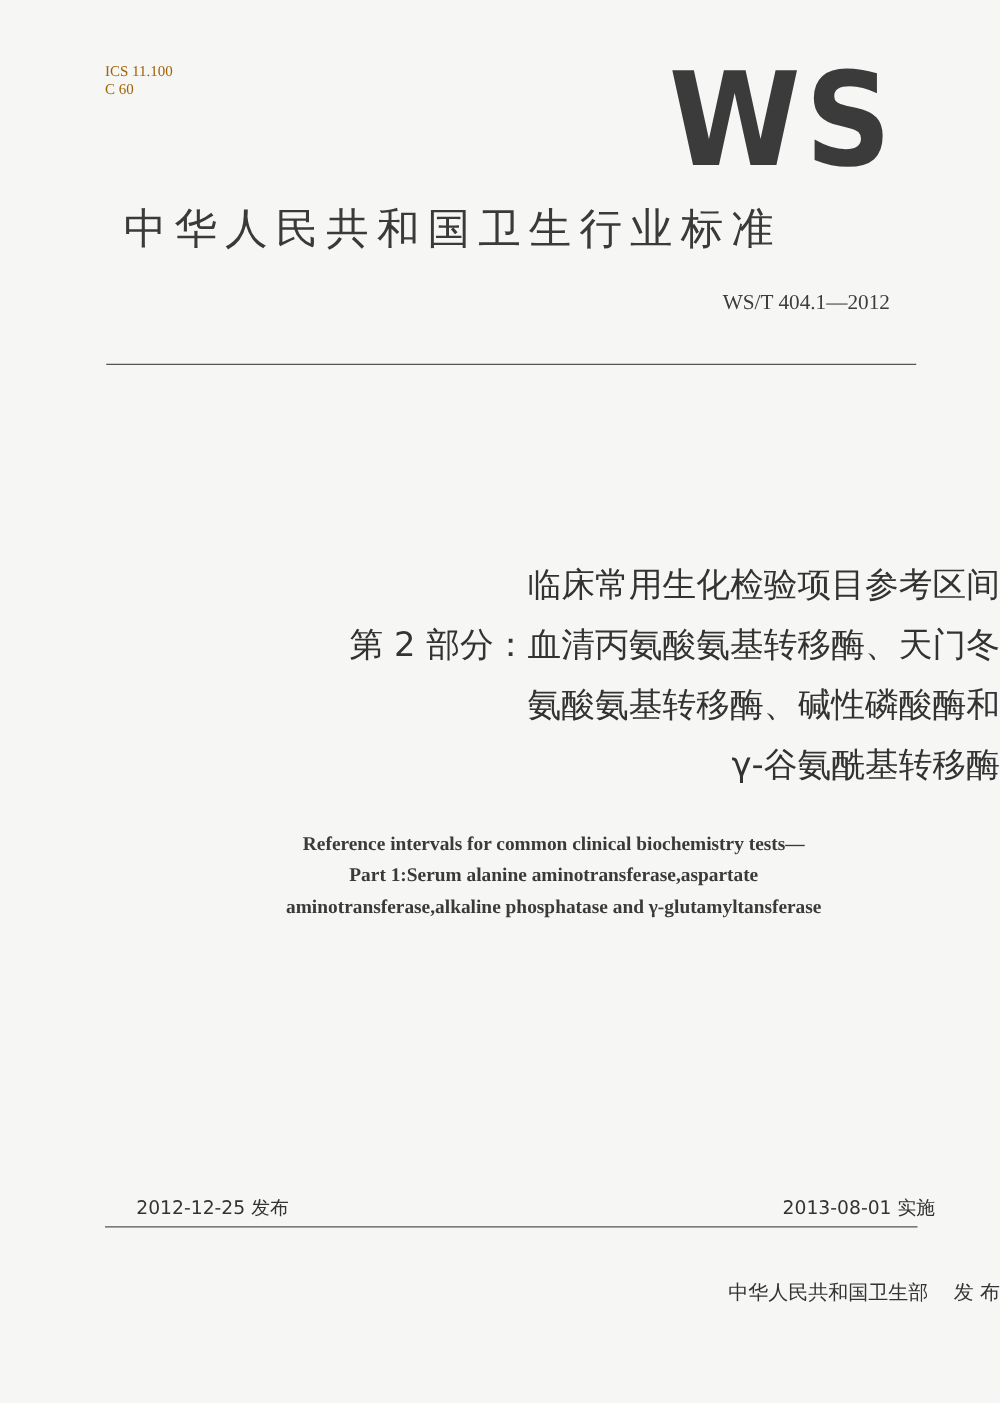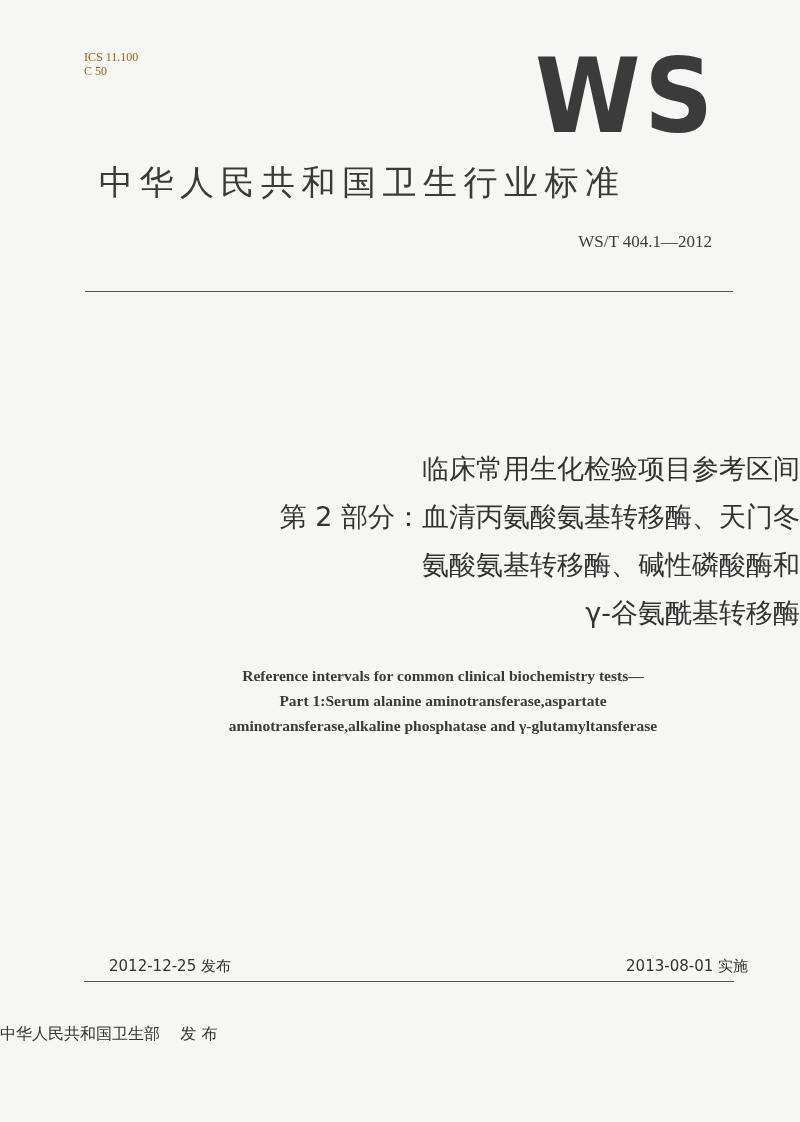--- a/index.html
+++ b/index.html
@@ -48,30 +48,30 @@
     position: absolute; left: 84px; top: 957px; font-size: 15px; color: #333; margin-left: 25px;
   }
   .impl-date {
     position: absolute; right: 52px; top: 957px; font-size: 15px; color: #333;
   }
   .rule-bottom {
     position: absolute; left: 84px; top: 981px; width: 650px; height: 0;
     border-top: 1.5px solid #555;
   }
   .publisher {
-    position: absolute; left: 0; top: 1024px; width: 800px; text-align: left;
+    position: absolute; left: 0; top: 1024px; width: 800px; text-align: right;
     font-size: 16px; color: #333; white-space: pre;
   }
 </style>
 </head>
 <body>
 
 <div class="ics">
   <div>ICS 11.100</div>
-  <div>C 50</div>
+  <div>C 60</div>
 </div>
 
 <div class="ws-logo">WS</div>
 
 <div class="std-title">中华人民共和国卫生行业标准</div>
 
 <div class="std-code">WS/T 404.1—2012</div>
 
 <div class="rule-top"></div>
 

